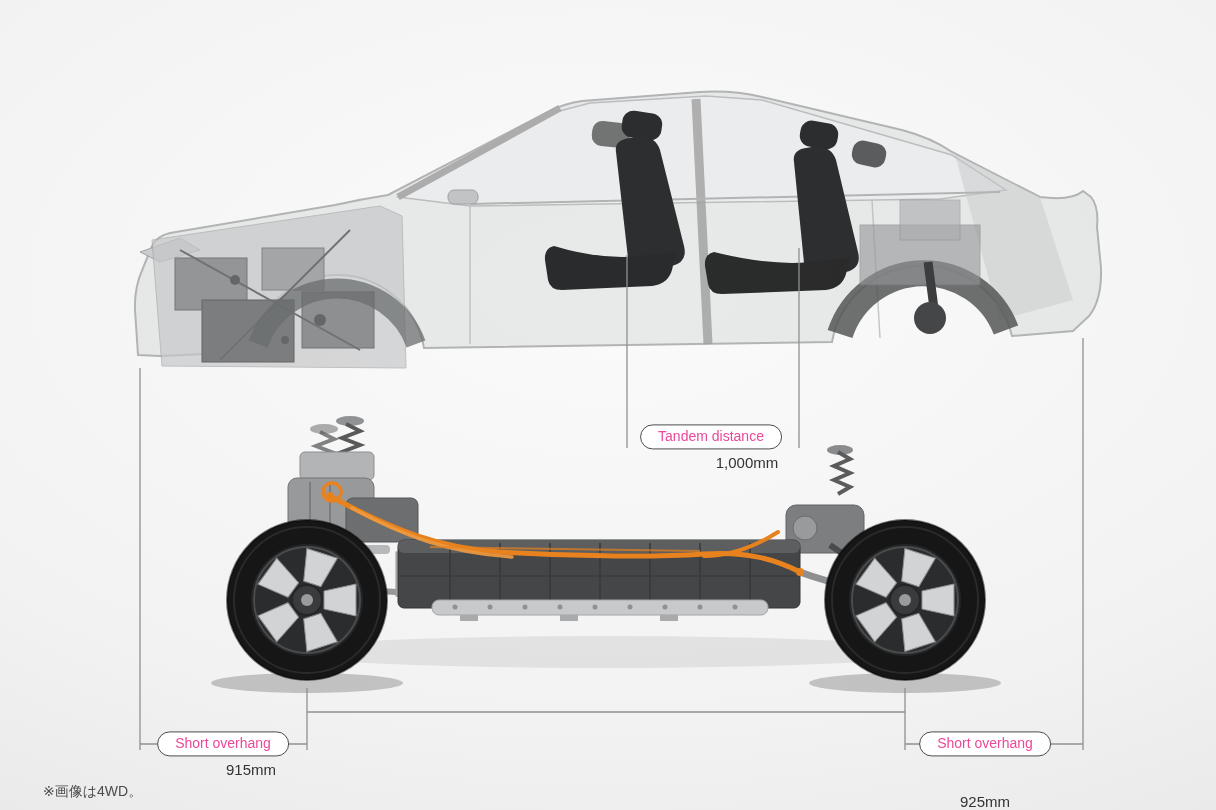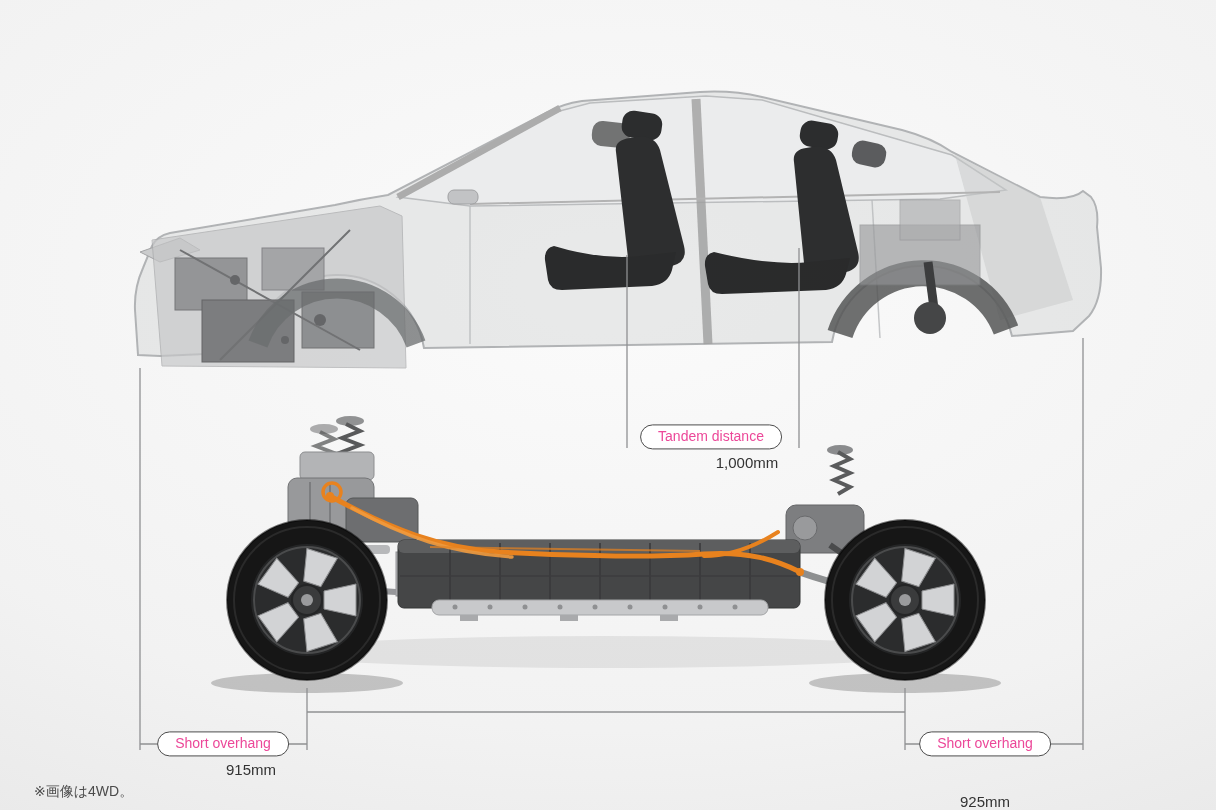--- a/index.html
+++ b/index.html
@@ -218,14 +218,14 @@
   <div class="pill" style="left:711px; top:437px;">Tandem distance</div>
   <div class="dim-value" style="left:747px; top:462px;">1,000mm</div>
 
 
   <div class="pill" style="left:223px; top:744px;">Short overhang</div>
   <div class="dim-value" style="left:223px; top:769px;margin-left:28px;">915mm</div>
 
   <div class="pill" style="left:985px; top:744px;">Short overhang</div>
   <div class="dim-value" style="left:985px; top:769px;margin-top:32px;">925mm</div>
 
-  <div class="footnote" style="left:34px; top:783px;">※画像は4WD。</div>
+  <div class="footnote" style="left:43px; top:783px;">※画像は4WD。</div>
 </div>
 
 </body></html>

